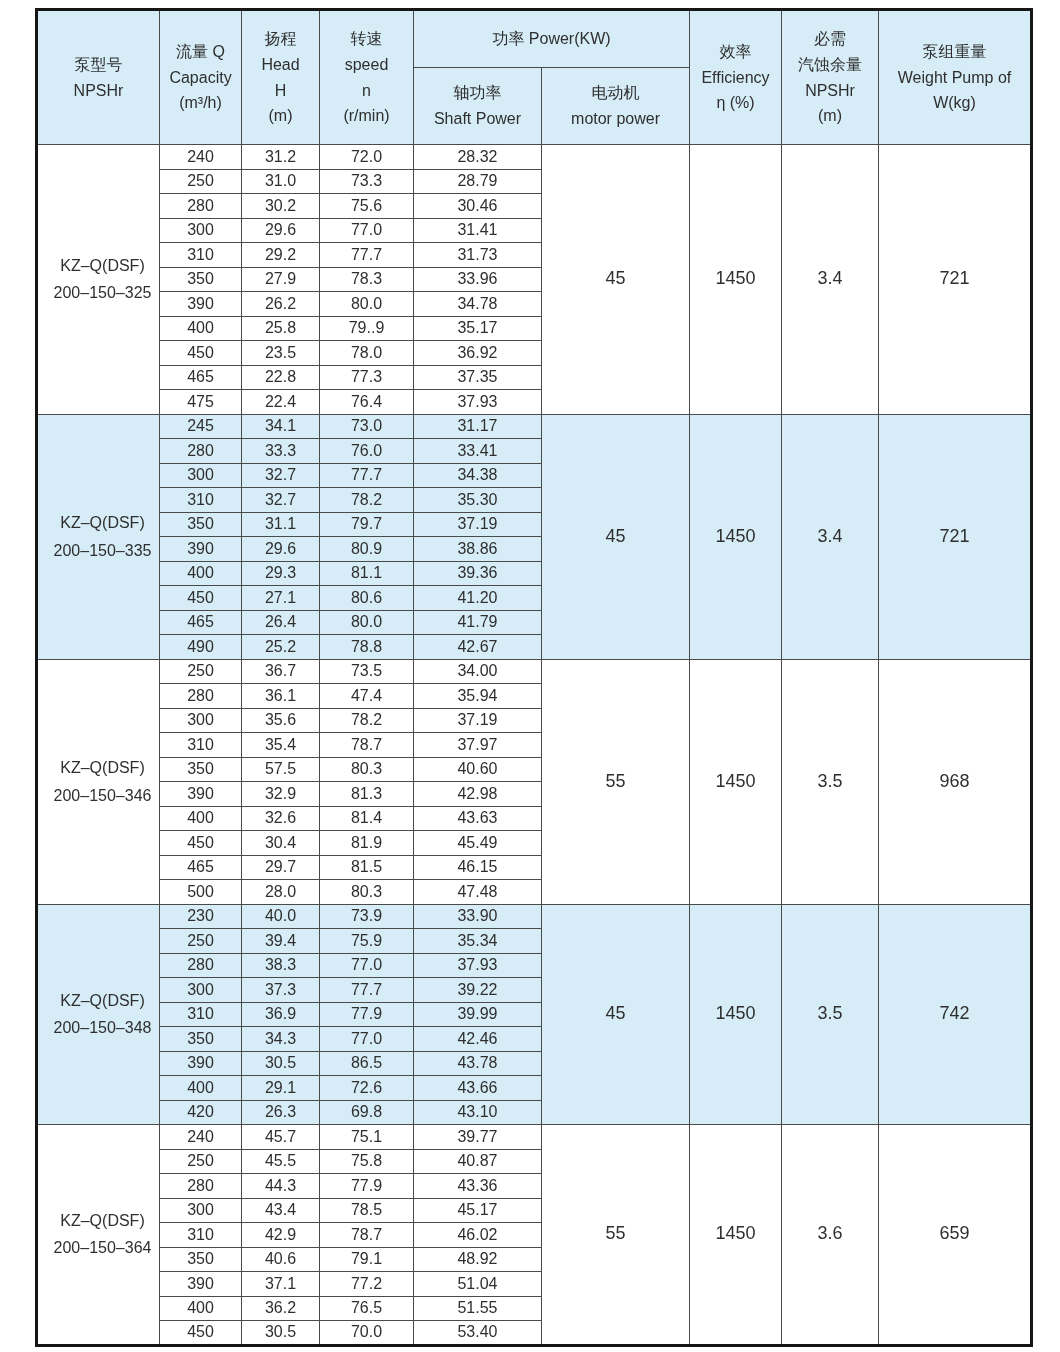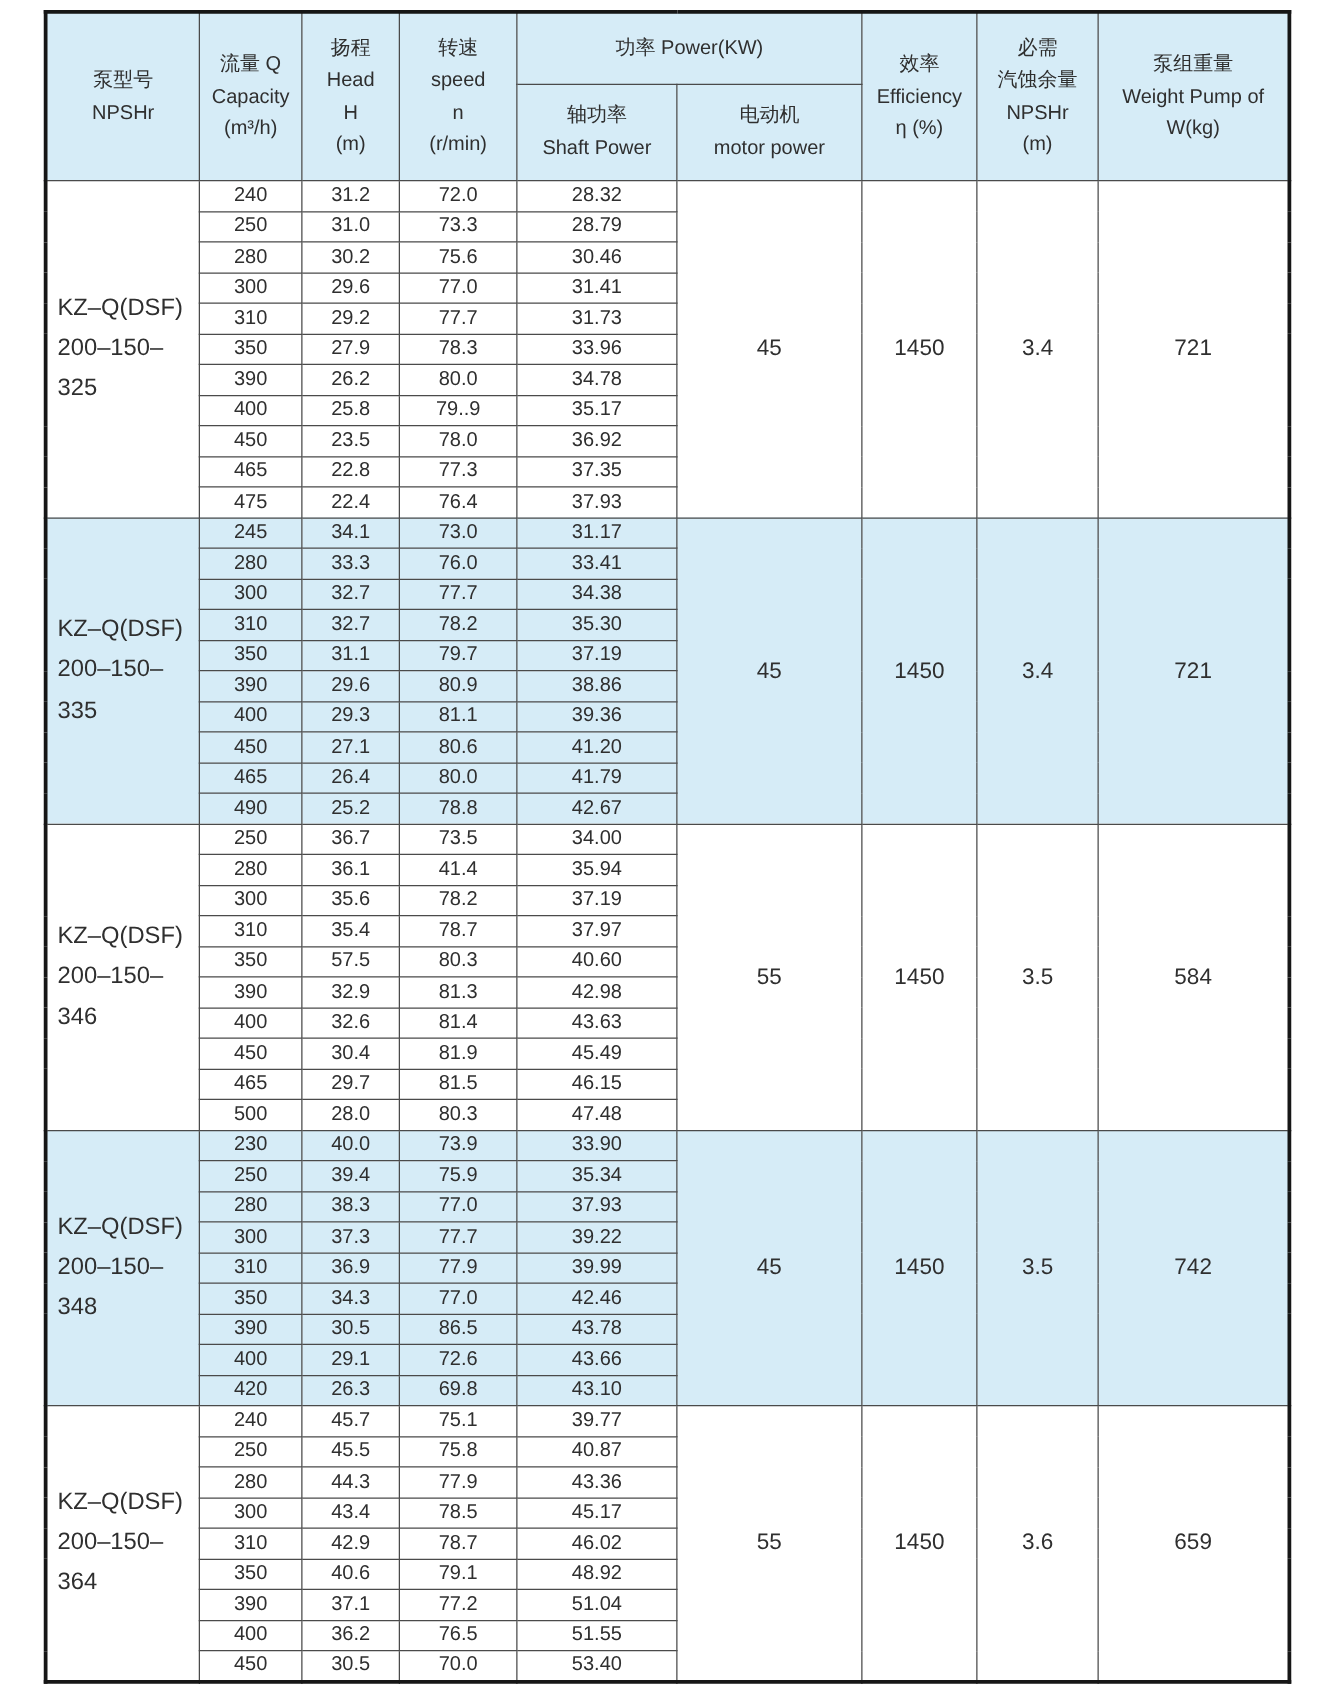--- a/index.html
+++ b/index.html
@@ -36,25 +36,25 @@
 
   .spec tbody tr { height:24.5px; }
   .spec tbody td {
     font-size:16px;
     line-height:1.1;
     background:#ffffff;
   }
   .spec tbody tr.shaded td { background:#d6ecf7; }
 
   .spec td.model-cell {
-    text-align:left;
+    text-align:center;
     padding-left:8px;
     white-space:pre-line;
     line-height:1.7;
-    font-size:19px;
+    font-size:16px;
   }
   .spec td.merged-cell { font-size:18px; }
 </style>
 </head>
 <body>
 
 <div class="page">
   <table class="spec">
     <colgroup>
       <col style="width:123px">
@@ -243,26 +243,26 @@
         <tr>
           <td rowspan="10" class="model-cell">KZ–Q(DSF)
 200–150–346</td>
           <td>250</td>
           <td>36.7</td>
           <td>73.5</td>
           <td>34.00</td>
           <td rowspan="10" class="merged-cell">55</td>
           <td rowspan="10" class="merged-cell">1450</td>
           <td rowspan="10" class="merged-cell">3.5</td>
-          <td rowspan="10" class="merged-cell">584</td>
+          <td rowspan="10" class="merged-cell">968</td>
         </tr>
         <tr>
           <td>280</td>
           <td>36.1</td>
-          <td>41.4</td>
+          <td>47.4</td>
           <td>35.94</td>
         </tr>
         <tr>
           <td>300</td>
           <td>35.6</td>
           <td>78.2</td>
           <td>37.19</td>
         </tr>
         <tr>
           <td>310</td>

